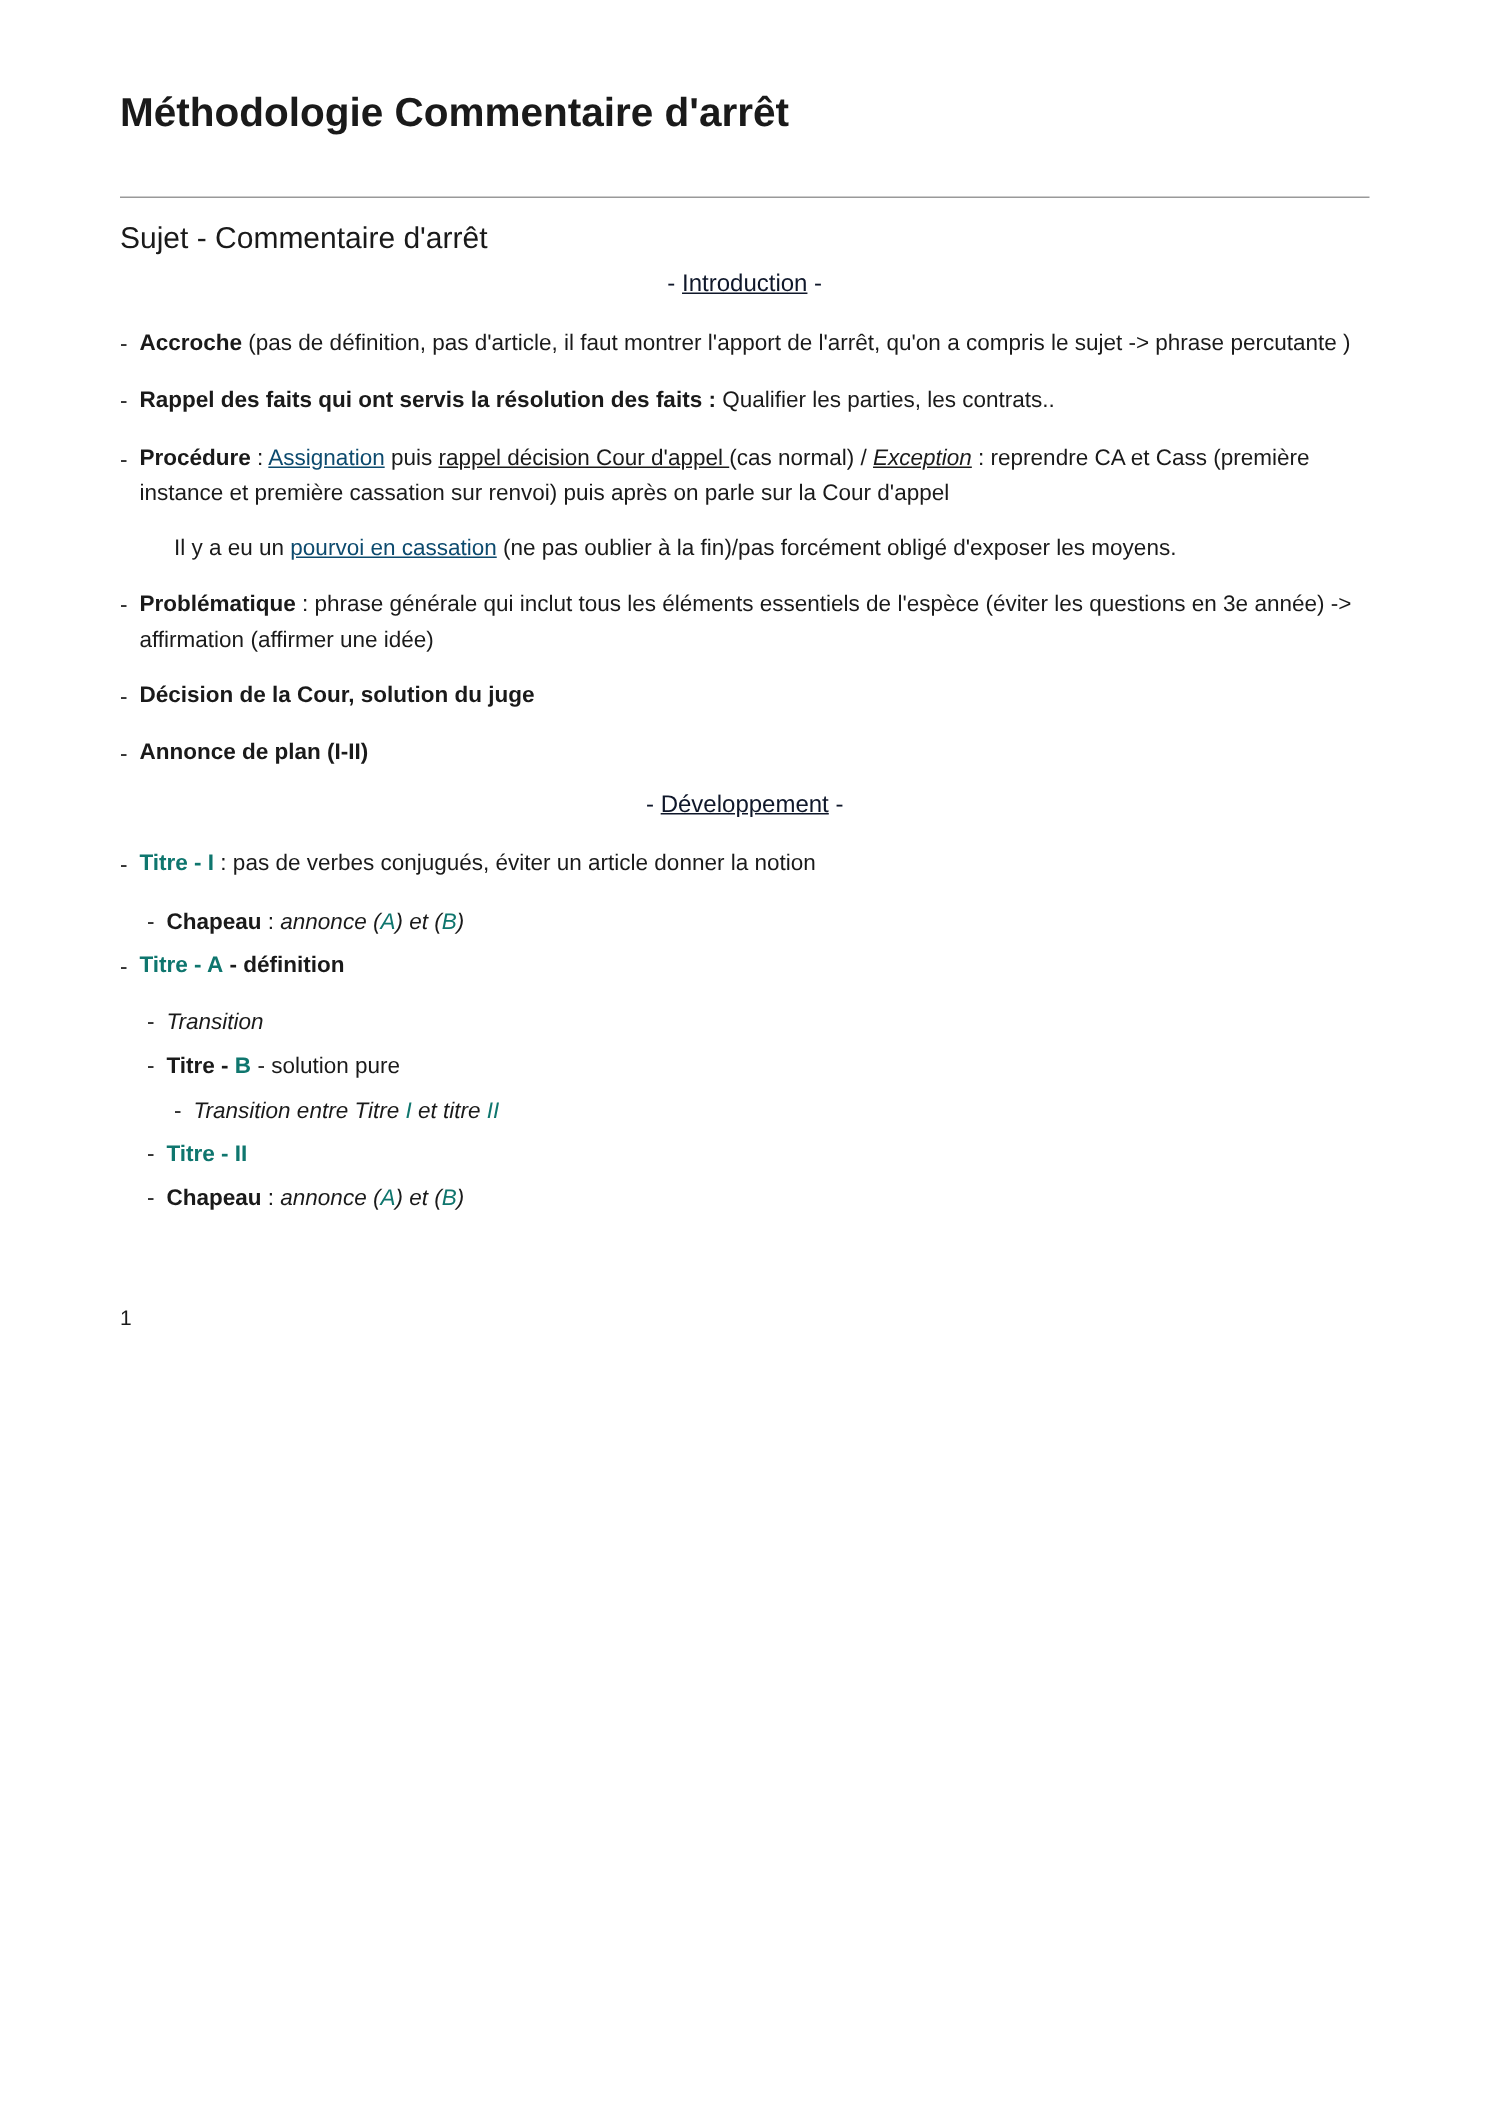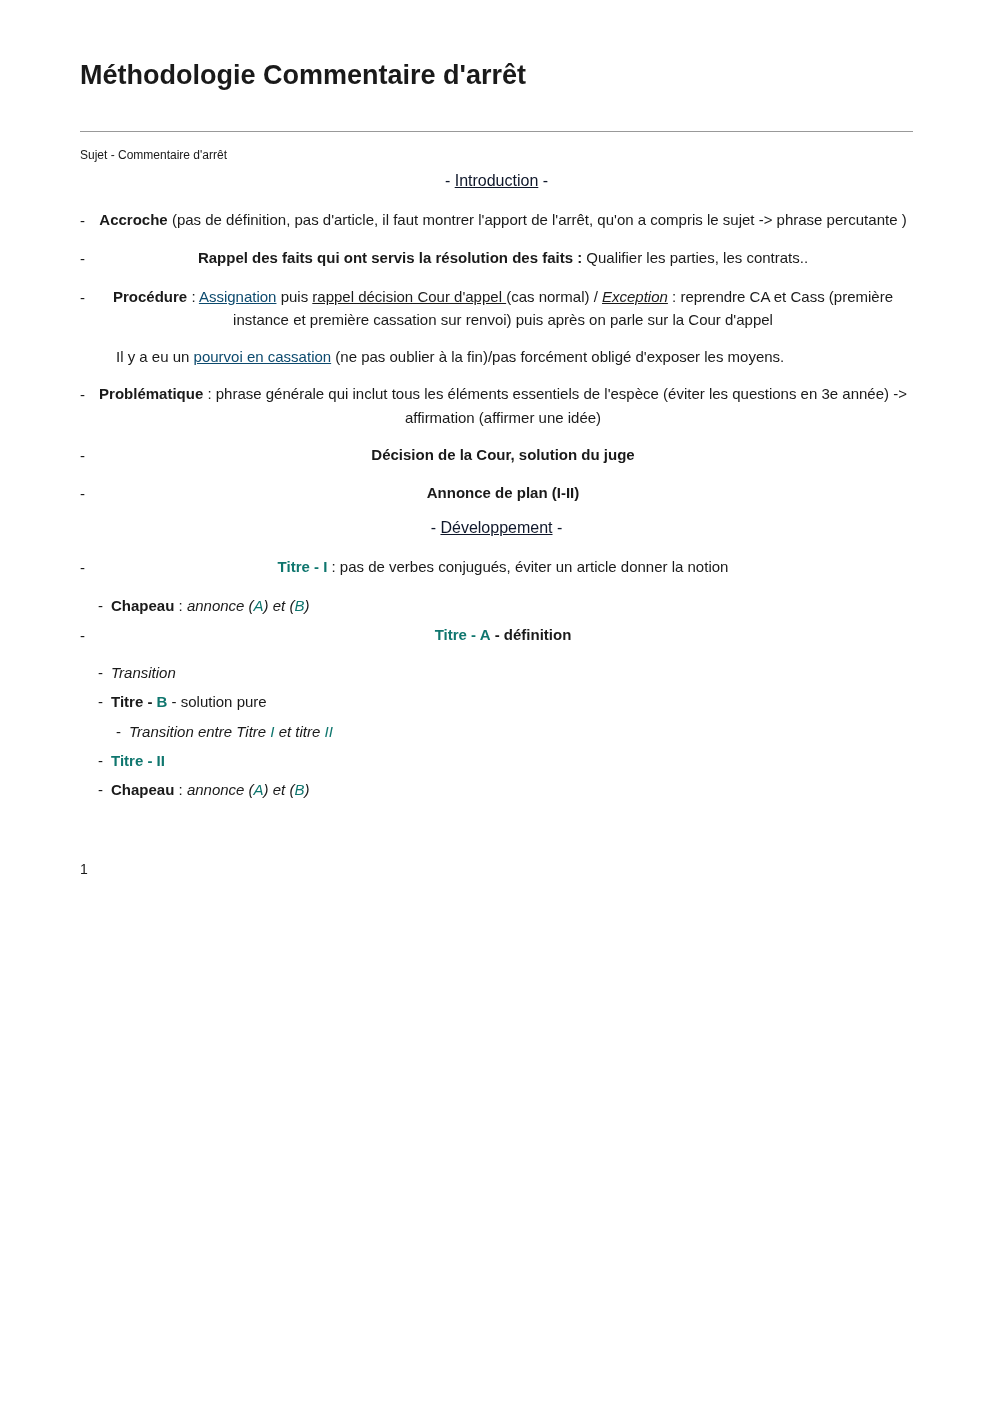--- a/index.html
+++ b/index.html
@@ -26,21 +26,21 @@
       padding-bottom: 10px;
     }
 
     .divider {
       border: none;
       border-top: 1.5px solid #999;
       margin-bottom: 16px;
     }
 
     .subject-line {
-      font-size: 12px;
+      font-size: 20px;
       color: #1a1a1a;
       margin-bottom: 10px;
     }
 
     .section-heading {
       text-align: center;
       font-size: 16px;
       color: #0f172a;
       margin-bottom: 18px;
     }
@@ -62,21 +62,20 @@
 
     .list-item .dash {
       flex-shrink: 0;
       margin-right: 8px;
       margin-top: 1px;
       color: #1a1a1a;
     }
 
     .list-item .content {
       flex: 1;
-      text-align: center;
     }
 
     .bold {
       font-weight: 700;
     }
 
     .link-style {
       text-decoration: underline;
       color: #1a1a1a;
     }

